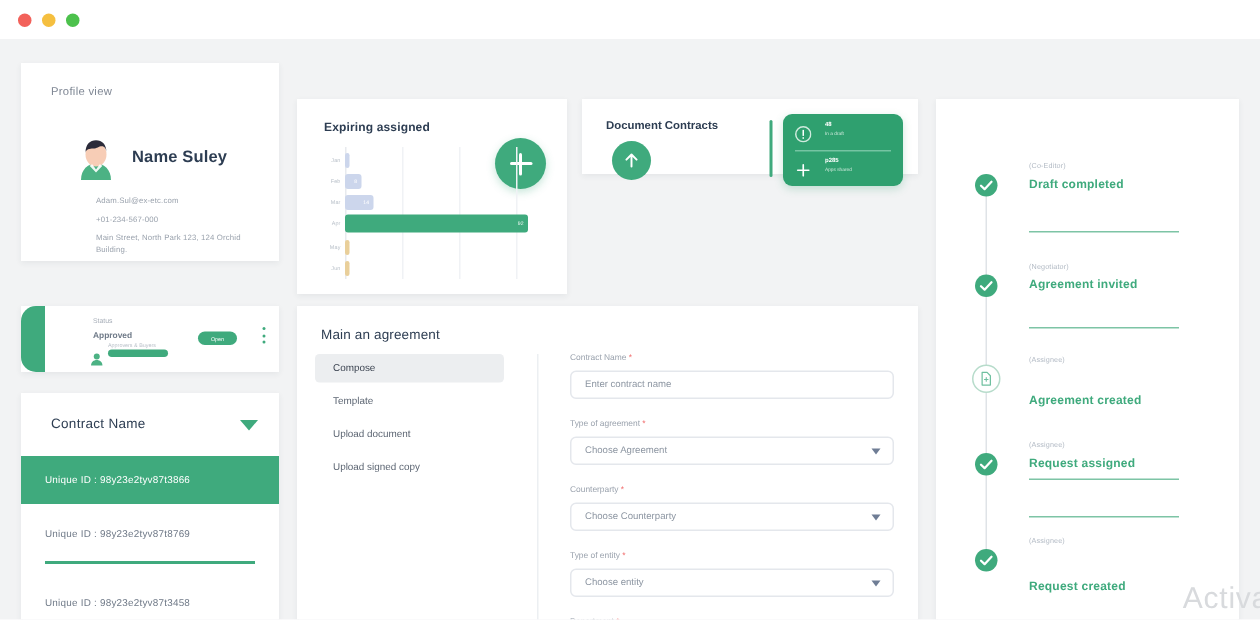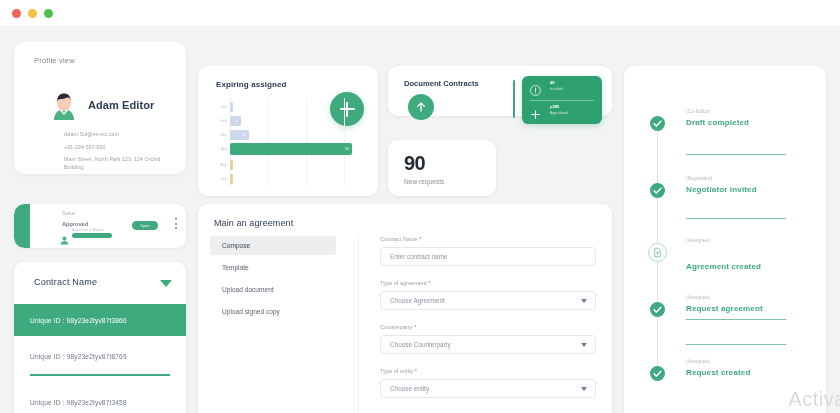--- a/index.html
+++ b/index.html
@@ -41,21 +41,21 @@
     position: absolute;
     left: 0; top: 26px;
     width: 840px; height: 387px;
     background: #f2f3f4;
   }
 
   
   .card {
     position: absolute;
     background: #ffffff;
-    border-radius: 10px;
+    border-radius: 0;
     box-shadow: 0 1px 4px rgba(40,50,70,.07);
     padding-left: 35px;
   }
 
   
   #profile-card { left: 14px; top: 16px; width: 172px; height: 132px; }
   .profile-title {
     position: absolute; left: 20px; top: 14px;
     font-size: 7.5px; color: #7f8794; letter-spacing: .2px;
   }
@@ -320,21 +320,21 @@
 
       <div class="avatar">
         <svg viewBox="0 0 32 32" width="32" height="32">
           <path d="M6 30c0-7 4.6-11 10-11s10 4 10 11z" fill="#4cb284"></path>
           <ellipse cx="16" cy="13" rx="7" ry="8" fill="#f7cdb6"></ellipse>
           <path d="M9 12c0-6 3-8.5 7-8.5S23 6 23 12c0-3-1.5-4.5-3-4.5-2.5 0-3 1.5-6 1.5-2 0-5 .5-5 3z" fill="#2b2b3a"></path>
           <path d="M13.5 19.5 16 23l2.5-3.5 1.8 1-4.3 4.5-4.3-4.5z" fill="#ffffff" opacity=".9"></path>
         </svg>
       </div>
 
-      <div class="profile-name">Adam Editor</div>
+      <div class="profile-name">Name Suley</div>
       <div class="profile-meta" id="pm1">Adam.Sul@ex-etc.com</div>
       <div class="profile-meta" id="pm2">+01-234-567-000</div>
       <div class="profile-meta" id="pm3">Main Street, North Park 123, 124 Orchid Building.</div>
     </div>
 
     <div class="card" id="status-card">
       <div class="status-stripe"></div>
       <div class="status-label">Status</div>
       <div class="status-value">Approved</div>
 
@@ -448,24 +448,20 @@
             <svg viewBox="0 0 11 11" width="11" height="11">
               <path d="M5.5 1.8v7.4M1.8 5.5h7.4" stroke="#ffffff" stroke-width="1.1" stroke-linecap="round"></path>
             </svg>
           </span>
           <span class="gp-big">p285</span>
           <span class="gp-small">Apps shared</span>
         </div>
       </div>
     </div>
 
-    <div class="card" id="stat-card-1">
-      <div class="stat-number">90</div>
-      <div class="stat-caption">New requests</div>
-    </div>
 
 
     <div class="card" id="agreement-card">
       <div class="agr-title">Main an agreement</div>
       <div class="agr-sep"></div>
 
       <div class="agr-tab active" style="top:32px;">
         <span>Compose</span>
       </div>
       <div class="agr-tab" style="top:54px;">
@@ -525,48 +521,48 @@
       <div class="tl-role" style="top:43px;">(Co-Editor)</div>
       <div class="tl-text" style="top:52px;">Draft completed</div>
       <div class="tl-rule" style="top:88px;"></div>
 
       <div class="tl-node" style="top:117px;">
         <svg viewBox="0 0 15 15" width="15" height="15">
           <path d="M4 7.8 6.4 10.1 11 5.2" stroke="#ffffff" stroke-width="1.5" fill="none" stroke-linecap="round" stroke-linejoin="round"></path>
         </svg>
       </div>
       <div class="tl-role" style="top:110px;">(Negotiator)</div>
-      <div class="tl-text" style="top:119px;">Negotiator invited</div>
+      <div class="tl-text" style="top:119px;">Agreement invited</div>
       <div class="tl-rule" style="top:152px;"></div>
 
       <div class="tl-node hollow" style="top:177px;width:19px;height:19px;left:24px;">
         <svg viewBox="0 0 12 12" width="11" height="11">
           <path d="M3 1.4h3.6L9 3.8v6.8H3z" fill="none" stroke="#6fc0a0" stroke-width=".9" stroke-linejoin="round"></path>
           <path d="M6 5.2v2.6M4.7 6.5h2.6" stroke="#6fc0a0" stroke-width=".8" stroke-linecap="round"></path>
         </svg>
       </div>
       <div class="tl-role" style="top:172px;">(Assignee)</div>
       <div class="tl-text" style="top:196px;">Agreement created</div>
       <div class="tl-rule" style="top:253px;"></div>
 
       <div class="tl-node" style="top:236px;">
         <svg viewBox="0 0 15 15" width="15" height="15">
           <path d="M4 7.8 6.4 10.1 11 5.2" stroke="#ffffff" stroke-width="1.5" fill="none" stroke-linecap="round" stroke-linejoin="round"></path>
         </svg>
       </div>
       <div class="tl-role" style="top:229px;">(Assignee)</div>
-      <div class="tl-text" style="top:238px;">Request agreement</div>
+      <div class="tl-text" style="top:238px;">Request assigned</div>
       <div class="tl-rule" style="top:278px;"></div>
 
       <div class="tl-node" style="top:300px;">
         <svg viewBox="0 0 15 15" width="15" height="15">
           <path d="M4 7.8 6.4 10.1 11 5.2" stroke="#ffffff" stroke-width="1.5" fill="none" stroke-linecap="round" stroke-linejoin="round"></path>
         </svg>
       </div>
       <div class="tl-role" style="top:293px;">(Assignee)</div>
-      <div class="tl-text" style="top:302px;">Request created</div>
+      <div class="tl-text" style="top:320px;">Request created</div>
     </div>
 
   </div>
 
   <div class="watermark">Activa</div>
 
 </div>
 
 </body></html>

